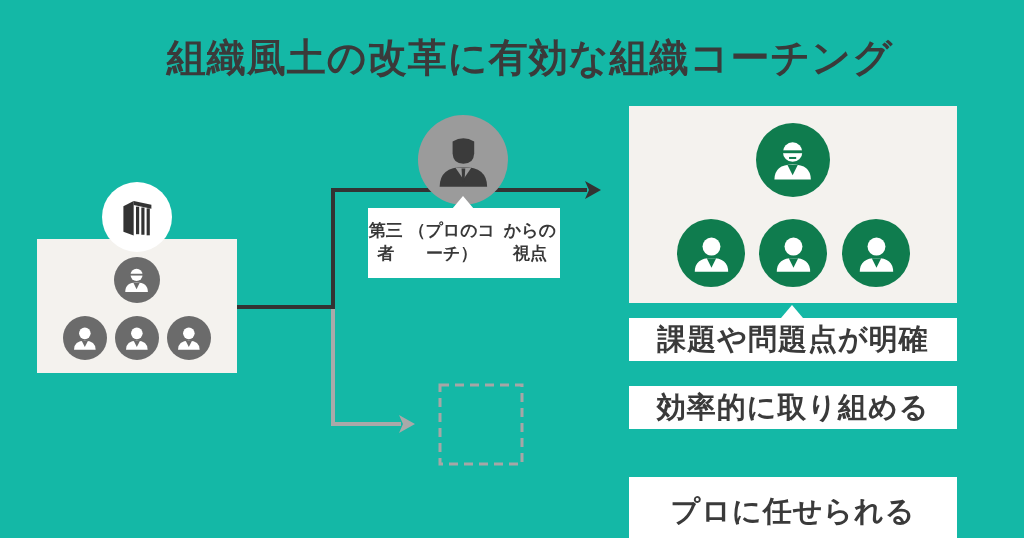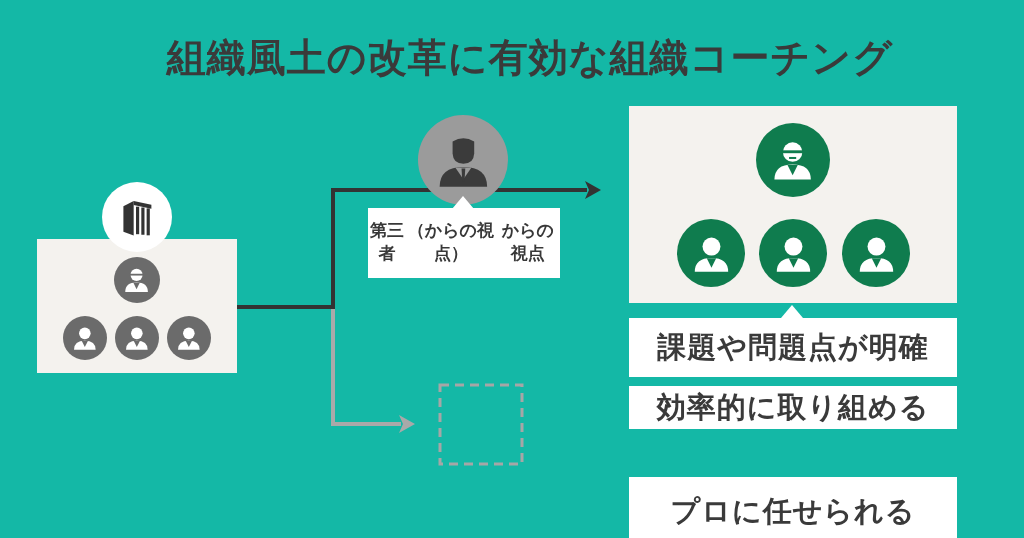--- a/index.html
+++ b/index.html
@@ -43,21 +43,21 @@
     border-left:11px solid transparent;border-right:11px solid transparent;
     border-bottom:13px solid #ffffff;
   }
   .coach-notch{left:452px;top:196px;}
   .team-notch{left:781px;top:305px;}
   .benefit{
     position:absolute;left:629px;width:328px;background:#ffffff;z-index:2;
     display:flex;align-items:center;justify-content:center;
     font-size:29px;font-weight:bold;color:#3a3a3a;letter-spacing:1px;
   }
-  .benefit-1{top:318px;height:59px;}
+  .benefit-1{top:318px;height:43px;}
   .benefit-2{top:386px;height:43px;}
   .benefit-3{top:477px;height:70px;}
 </style>
 </head>
 <body>
 
 <div class="canvas">
 
   <h1 class="title">組織風土の改革に有効な組織コーチング</h1>
 
@@ -117,21 +117,21 @@
     <svg viewBox="0 0 24 24">
       <path d="M8,5 Q12,2.6 16,5 L16,9.4 Q15.8,13.2 12,13.2 Q8.2,13.2 8,9.4 Z" fill="#3b3b3b"></path>
       <path d="M3.2,21.8 Q3.2,14.4 12,14.4 Q20.8,14.4 20.8,21.8 Z" fill="#3b3b3b"></path>
       <polygon points="9,14.6 12,19 15,14.6" fill="#9b9b9b"></polygon>
       <polygon points="11.3,15 12.7,15 12.4,19.8 11.6,19.8" fill="#3b3b3b"></polygon>
     </svg>
   </div>
   <div class="notch coach-notch"></div>
   <div class="coach-label">
     <div>第三者</div>
-    <div>（からの視点）</div>
+    <div>（プロのコーチ）</div>
     <div>からの視点</div>
   </div>
 
   <div class="panel team-panel"></div>
 
   <div class="circle green-avatar leader-circle">
     <svg viewBox="0 0 24 24">
       <circle cx="12" cy="8.6" r="4.4" fill="#ffffff"></circle>
       <path d="M3.8,21 Q3.8,14.2 12,14.2 Q20.2,14.2 20.2,21 Z" fill="#ffffff"></path>
       <path d="M12,19 L9.7,14.4 L14.3,14.4 Z" fill="#0f7c4e"></path>

